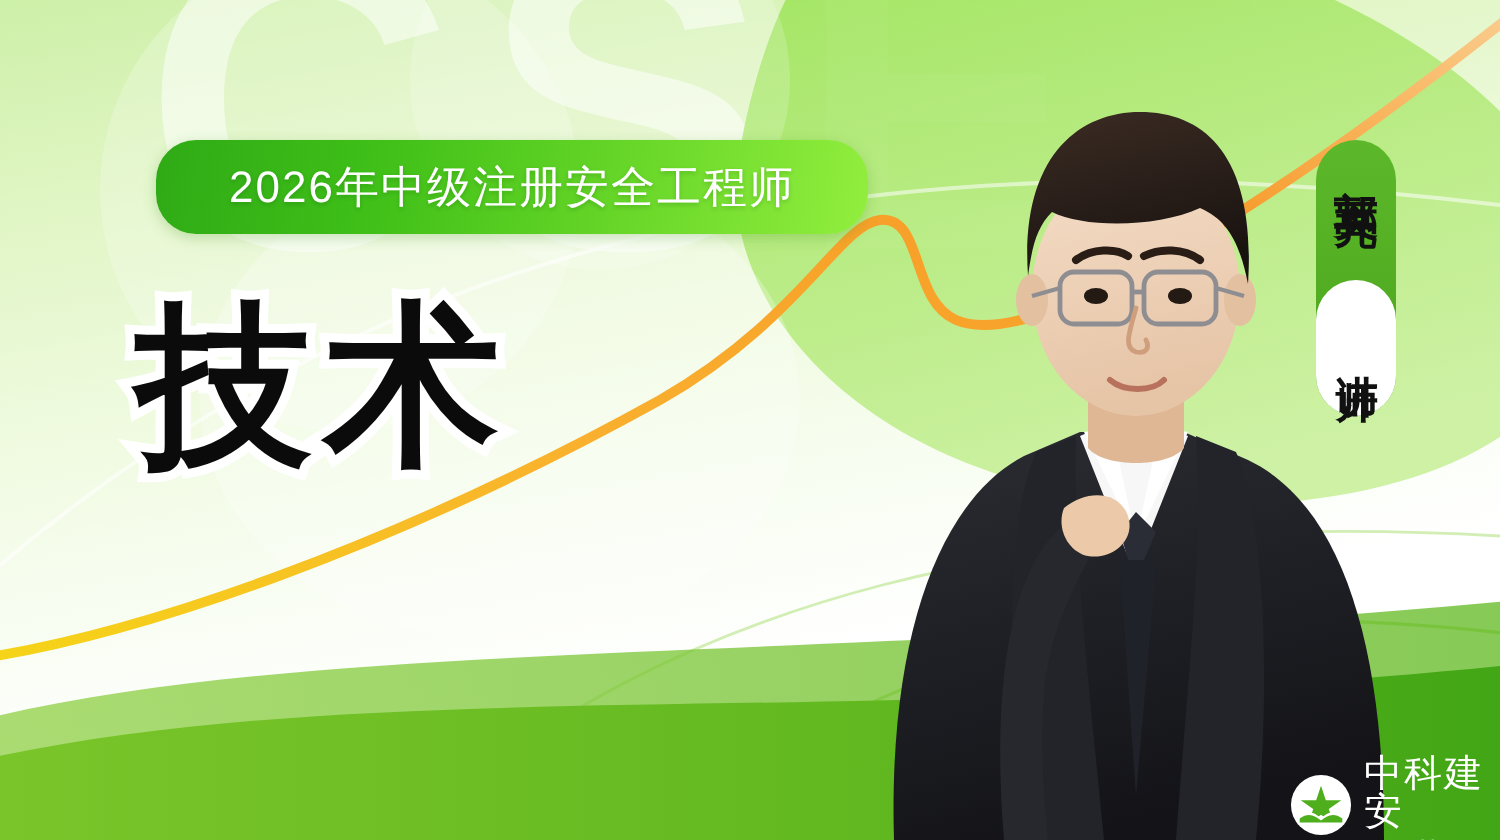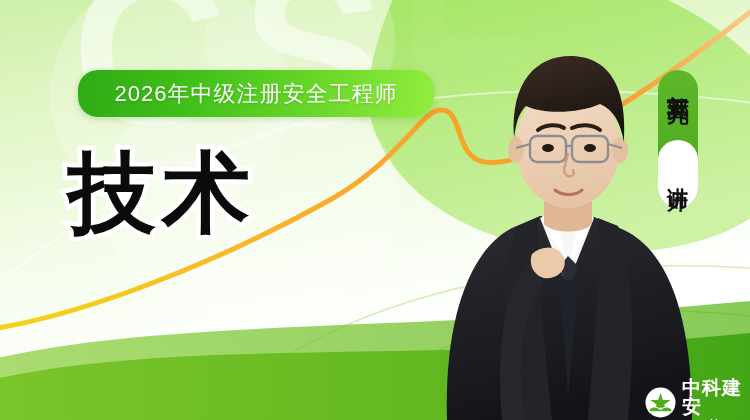--- a/index.html
+++ b/index.html
@@ -70,21 +70,21 @@
   }
   .role-badge-text{
     writing-mode:vertical-rl;text-orientation:upright;
     font-size:21px;font-weight:700;color:#111;letter-spacing:3px;line-height:1;
   }
 
   
   .logo{position:absolute;left:645px;top:378px;display:flex;align-items:center;gap:6px;}
   .logo-mark{width:31px;height:31px;flex:0 0 auto;}
   .logo-txt{display:flex;flex-direction:column;justify-content:center;line-height:1;}
-  .logo-name{color:#fff;font-size:19px;font-weight:700;letter-spacing:1px;}
+  .logo-name{color:#fff;font-size:19px;font-weight:400;letter-spacing:1px;}
   .logo-url{color:#fff;font-size:8.5px;font-weight:700;letter-spacing:.4px;margin-top:3px;}
 </style>
 </head>
 <body>
 
 <div class="stage">
 
   <div class="bg-layer">
 
     <div class="watermark">CSE</div>

